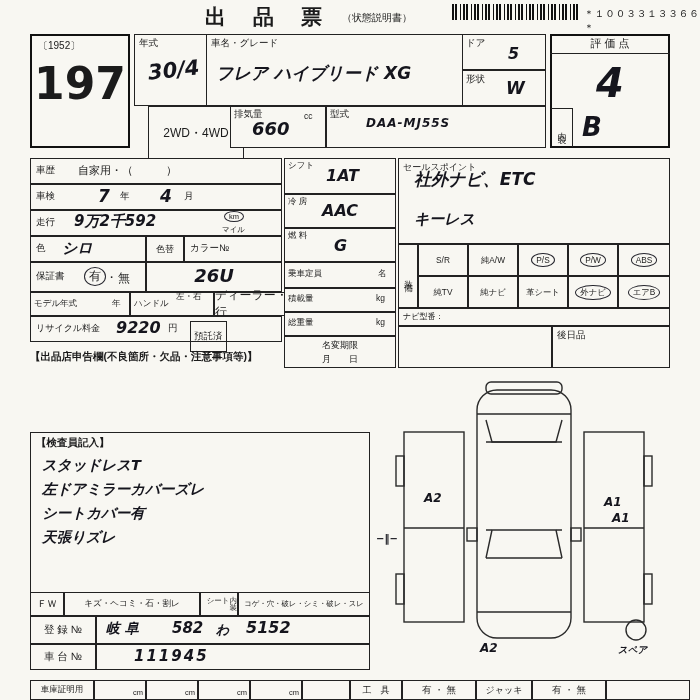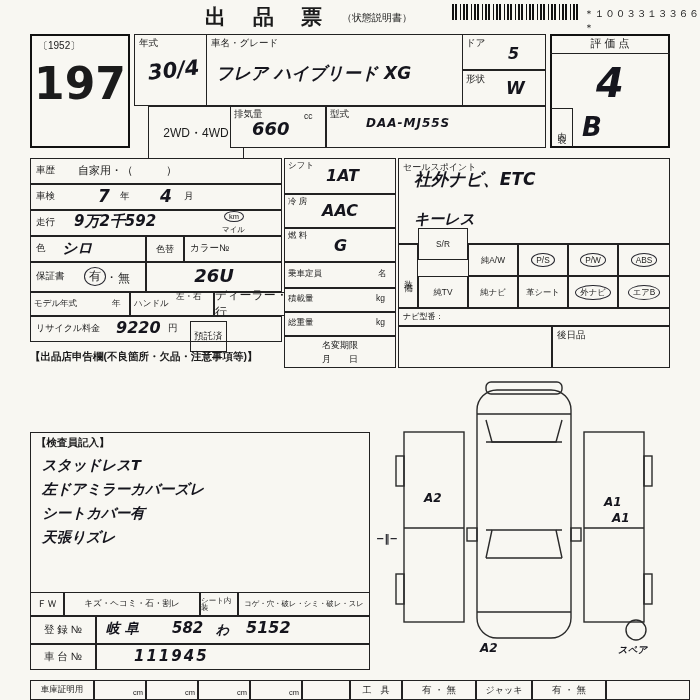--- a/index.html
+++ b/index.html
@@ -141,21 +141,21 @@
   <div class="abs bd" style="left:284px;top:336px;width:112px;height:32px"></div>
   <div class="abs" style="left:284px;top:339px;width:112px;text-align:center;font-size:9px">名変期限</div>
   <div class="abs" style="left:284px;top:353px;width:112px;text-align:center;font-size:9px">月　　日</div>
 
   <div class="abs bd" style="left:398px;top:158px;width:272px;height:86px"></div>
   <div class="abs lb" style="left:403px;top:162px;font-size:9px">セールスポイント</div>
   <div class="abs hw" style="left:414px;top:168px;font-size:17px">社外ナビ、ETC</div>
   <div class="abs hw" style="left:414px;top:210px;font-size:15px">キーレス</div>
 
   <div class="abs bd vert ctr" style="left:398px;top:244px;width:20px;height:64px;font-size:9px">装備</div>
-  <div class="abs bd eq" style="left:418px;top:228px;width:50px;height:32px">
+  <div class="abs bd eq" style="left:418px;top:244px;width:50px;height:32px">
       <span class="eq-label">S/R</span>
     </div>
   <div class="abs bd eq" style="left:468px;top:244px;width:50px;height:32px">
       <span class="eq-label">純A/W</span>
     </div>
   <div class="abs bd eq on" style="left:518px;top:244px;width:50px;height:32px">
       <span class="eq-label">P/S</span>
     </div>
   <div class="abs bd eq on" style="left:568px;top:244px;width:50px;height:32px">
       <span class="eq-label">P/W</span>
@@ -188,21 +188,21 @@
 
   <div class="abs bd" style="left:30px;top:432px;width:340px;height:184px"></div>
   <div class="abs" style="left:36px;top:436px;font-size:10.5px;font-weight:bold">【検査員記入】</div>
   <div class="abs hw" style="left:42px;top:456px;font-size:14.5px">スタッドレスT</div>
   <div class="abs hw" style="left:42px;top:480px;font-size:14.5px">左ドアミラーカバーズレ</div>
   <div class="abs hw" style="left:42px;top:504px;font-size:14.5px">シートカバー有</div>
   <div class="abs hw" style="left:42px;top:528px;font-size:14.5px">天張りズレ</div>
 
   <div class="abs bd ctr" style="left:30px;top:592px;width:34px;height:24px;font-size:10px">ＦＷ</div>
   <div class="abs bd ctr" style="left:64px;top:592px;width:136px;height:24px;font-size:8.6px">キズ・ヘコミ・石・割レ</div>
-  <div class="abs bd ctr" style="left:200px;top:592px;width:38px;height:24px;font-size:7.5px;line-height:1;text-align:left;word-break:break-all">シート内装</div>
+  <div class="abs bd ctr" style="left:200px;top:592px;width:38px;height:24px;font-size:7.5px;line-height:1;text-align:right;word-break:break-all">シート内装</div>
   <div class="abs bd ctr" style="left:238px;top:592px;width:132px;height:24px;font-size:7.4px">コゲ・穴・破レ・シミ・破レ・スレ</div>
 
   <div class="abs bd ctr" style="left:30px;top:616px;width:66px;height:28px;font-size:10.5px">登 録 №</div>
   <div class="abs bd" style="left:96px;top:616px;width:274px;height:28px"></div>
   <div class="abs hw" style="left:106px;top:620px;font-size:14px">岐 阜</div>
   <div class="abs hw" style="left:172px;top:619px;font-size:15px">582</div>
   <div class="abs hw" style="left:216px;top:621px;font-size:13px">わ</div>
   <div class="abs hw" style="left:246px;top:618px;font-size:16px">5152</div>
 
   <div class="abs bd ctr" style="left:30px;top:644px;width:66px;height:26px;font-size:10.5px">車 台 №</div>

